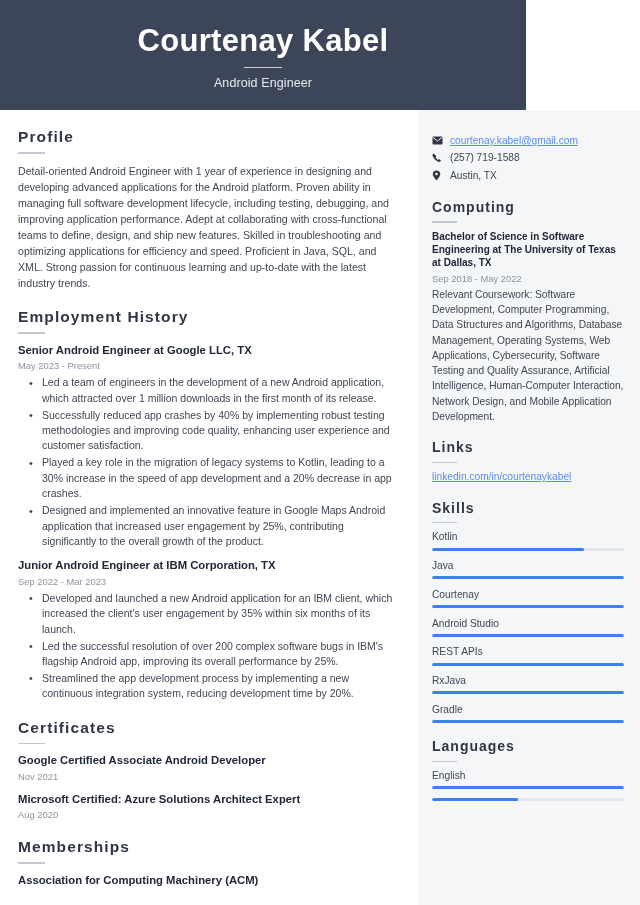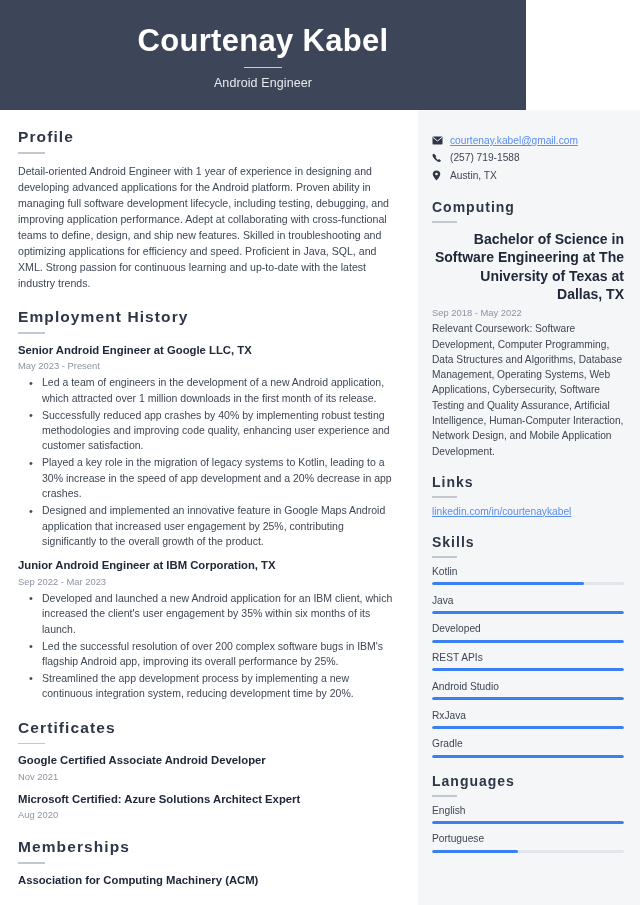--- a/index.html
+++ b/index.html
@@ -169,24 +169,23 @@
     color: #5b8def;
     font-size: 10.2px;
     text-decoration: underline;
     line-height: 1.3;
     cursor: pointer;
   }
 
   
   .edu-title {
     color: #20283a;
-    font-size: 14px;
+    font-size: 10px;
     font-weight: bold;
     line-height: 1.33;
-    text-align: right;
   }
   .edu-date {
     color: #8c93a1;
     font-size: 9.4px;
     margin-top: 2px;
     line-height: 1.4;
   }
   .edu-desc {
     color: #3f4654;
     font-size: 10.2px;
@@ -358,38 +357,38 @@
             <div class="skill-fill" style="width: 79%;"></div>
           </div>
         </div>
         <div class="skill">
           <div class="skill-label">Java</div>
           <div class="skill-track">
             <div class="skill-fill" style="width: 100%;"></div>
           </div>
         </div>
         <div class="skill">
-          <div class="skill-label">Developed</div>
+          <div class="skill-label">Courtenay</div>
+          <div class="skill-track">
+            <div class="skill-fill" style="width: 100%;"></div>
+          </div>
+        </div>
+        <div class="skill">
+          <div class="skill-label">Android Studio</div>
           <div class="skill-track">
             <div class="skill-fill" style="width: 100%;"></div>
           </div>
         </div>
         <div class="skill">
           <div class="skill-label">REST APIs</div>
           <div class="skill-track">
             <div class="skill-fill" style="width: 100%;"></div>
           </div>
         </div>
         <div class="skill">
-          <div class="skill-label">Android Studio</div>
-          <div class="skill-track">
-            <div class="skill-fill" style="width: 100%;"></div>
-          </div>
-        </div>
-        <div class="skill">
           <div class="skill-label">RxJava</div>
           <div class="skill-track">
             <div class="skill-fill" style="width: 100%;"></div>
           </div>
         </div>
         <div class="skill">
           <div class="skill-label">Gradle</div>
           <div class="skill-track">
             <div class="skill-fill" style="width: 100%;"></div>
           </div>
@@ -400,21 +399,20 @@
         <div class="sec-title">Languages</div>
         <div class="sec-rule"></div>
 
         <div class="skill">
           <div class="skill-label">English</div>
           <div class="skill-track">
             <div class="skill-fill" style="width: 100%;"></div>
           </div>
         </div>
         <div class="skill">
-          <div class="skill-label">Portuguese</div>
           <div class="skill-track">
             <div class="skill-fill" style="width: 45%;"></div>
           </div>
         </div>
       </div>
 
     </div>
   </div>
 </div>
 

